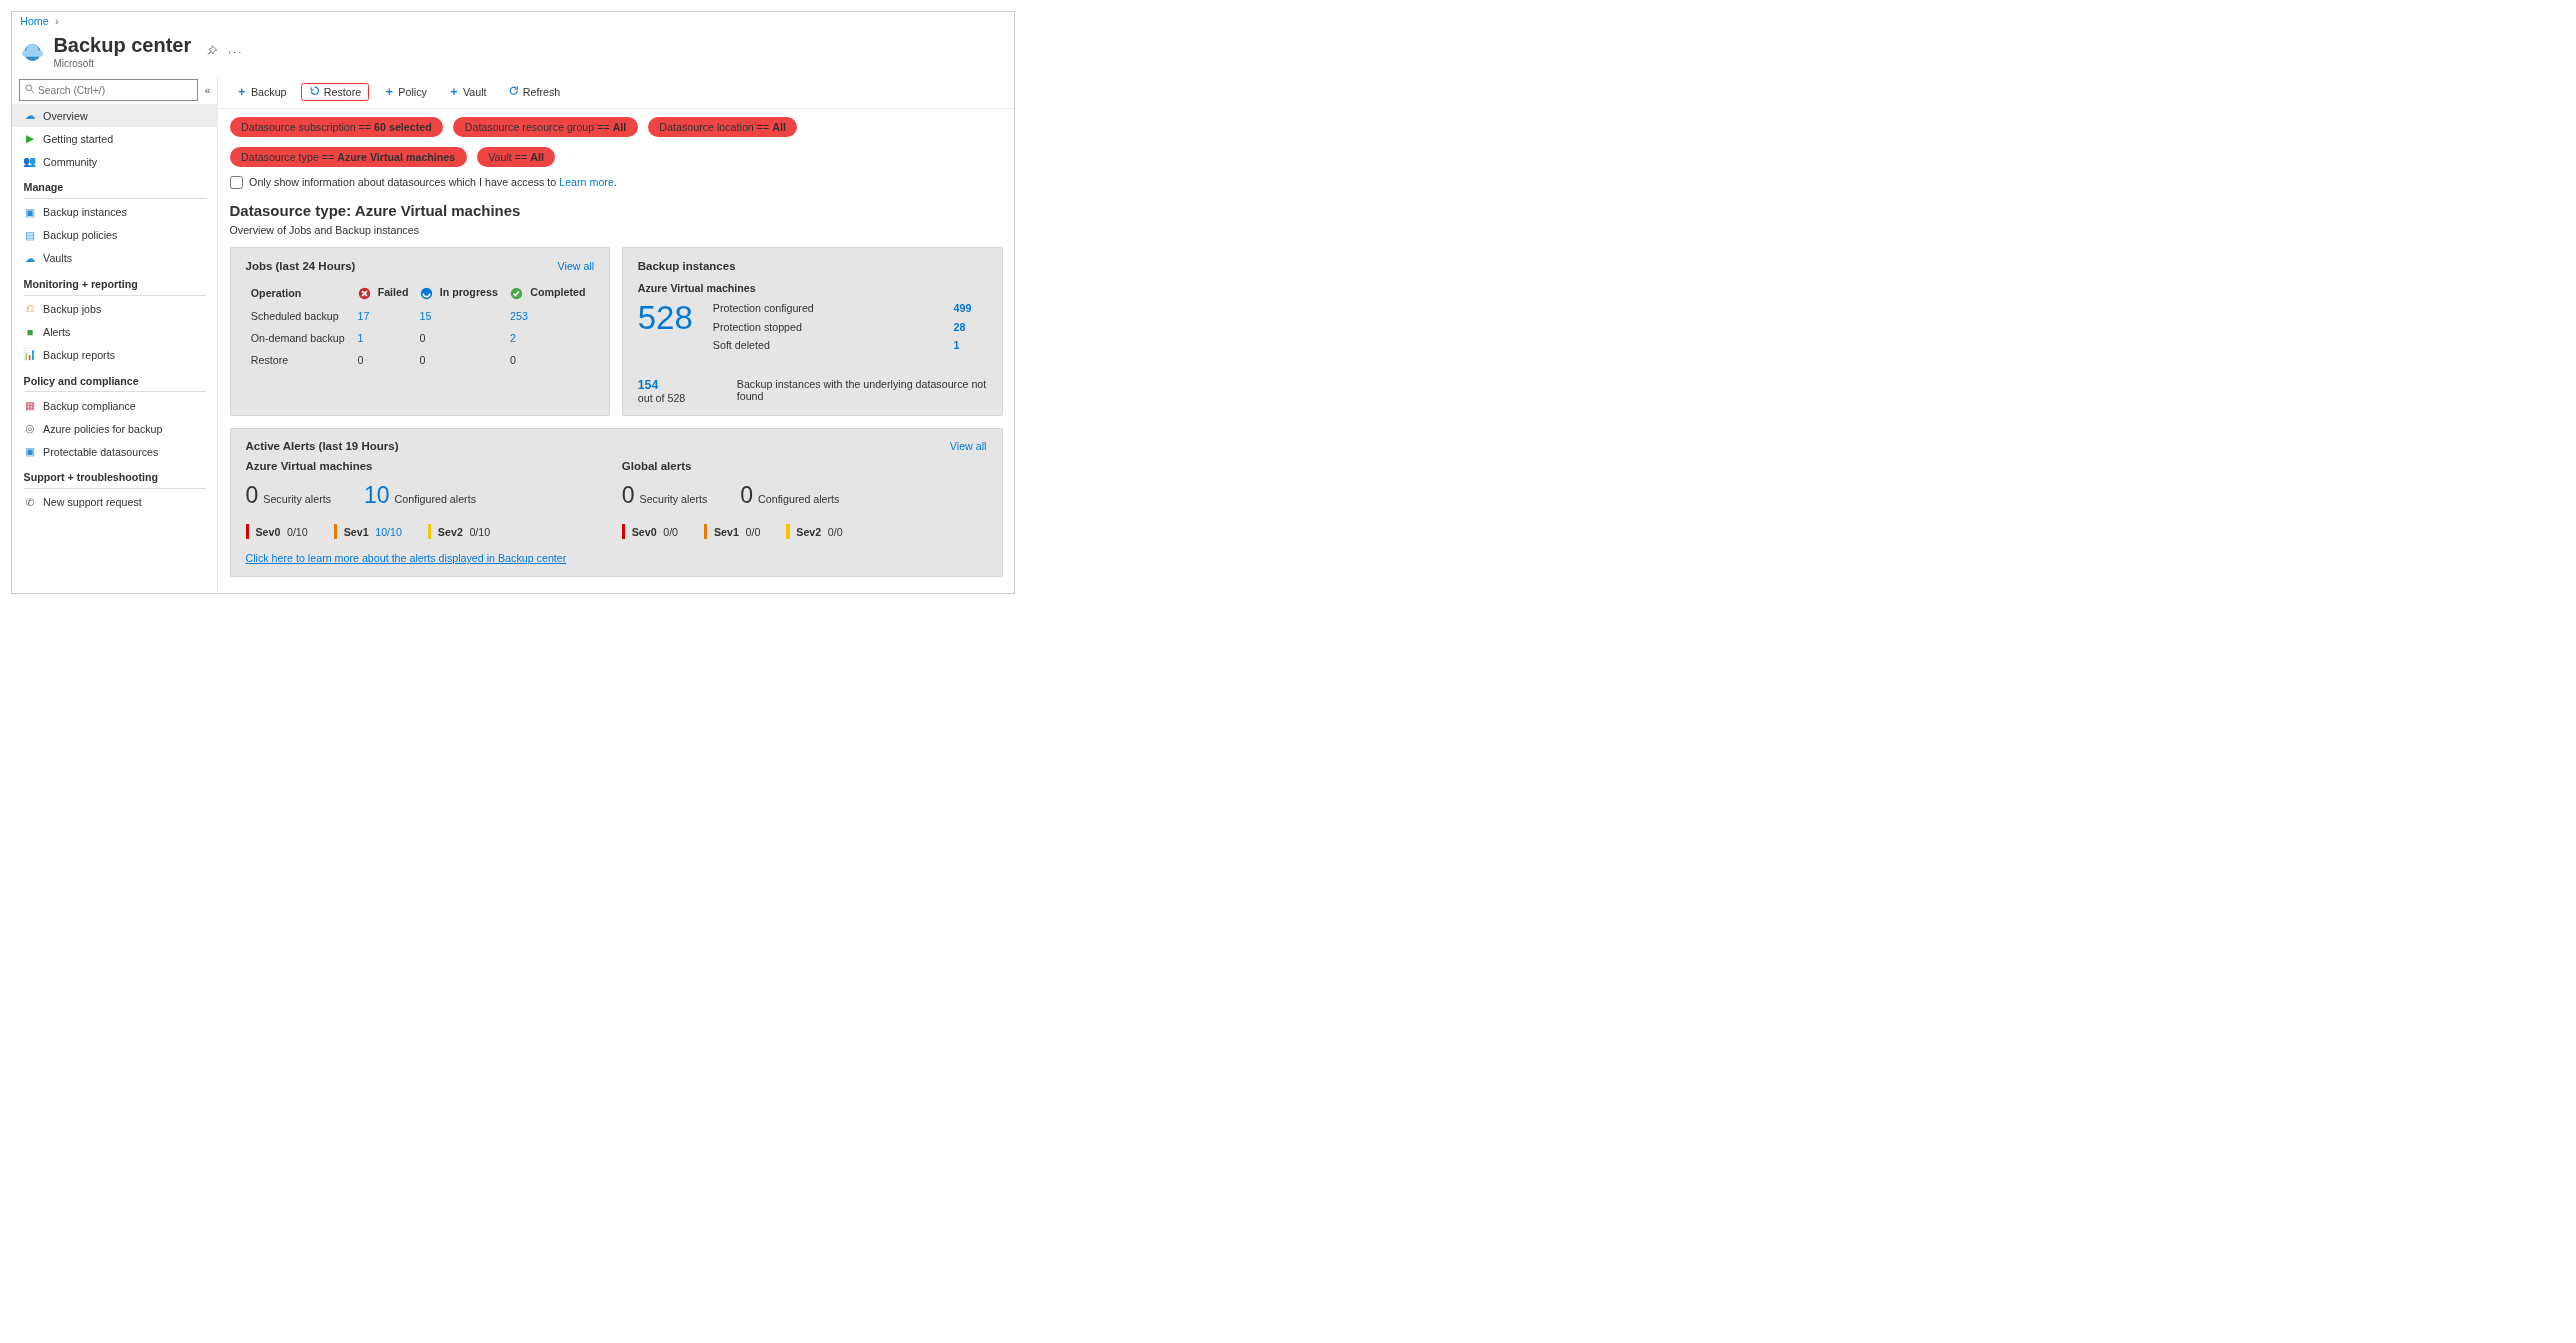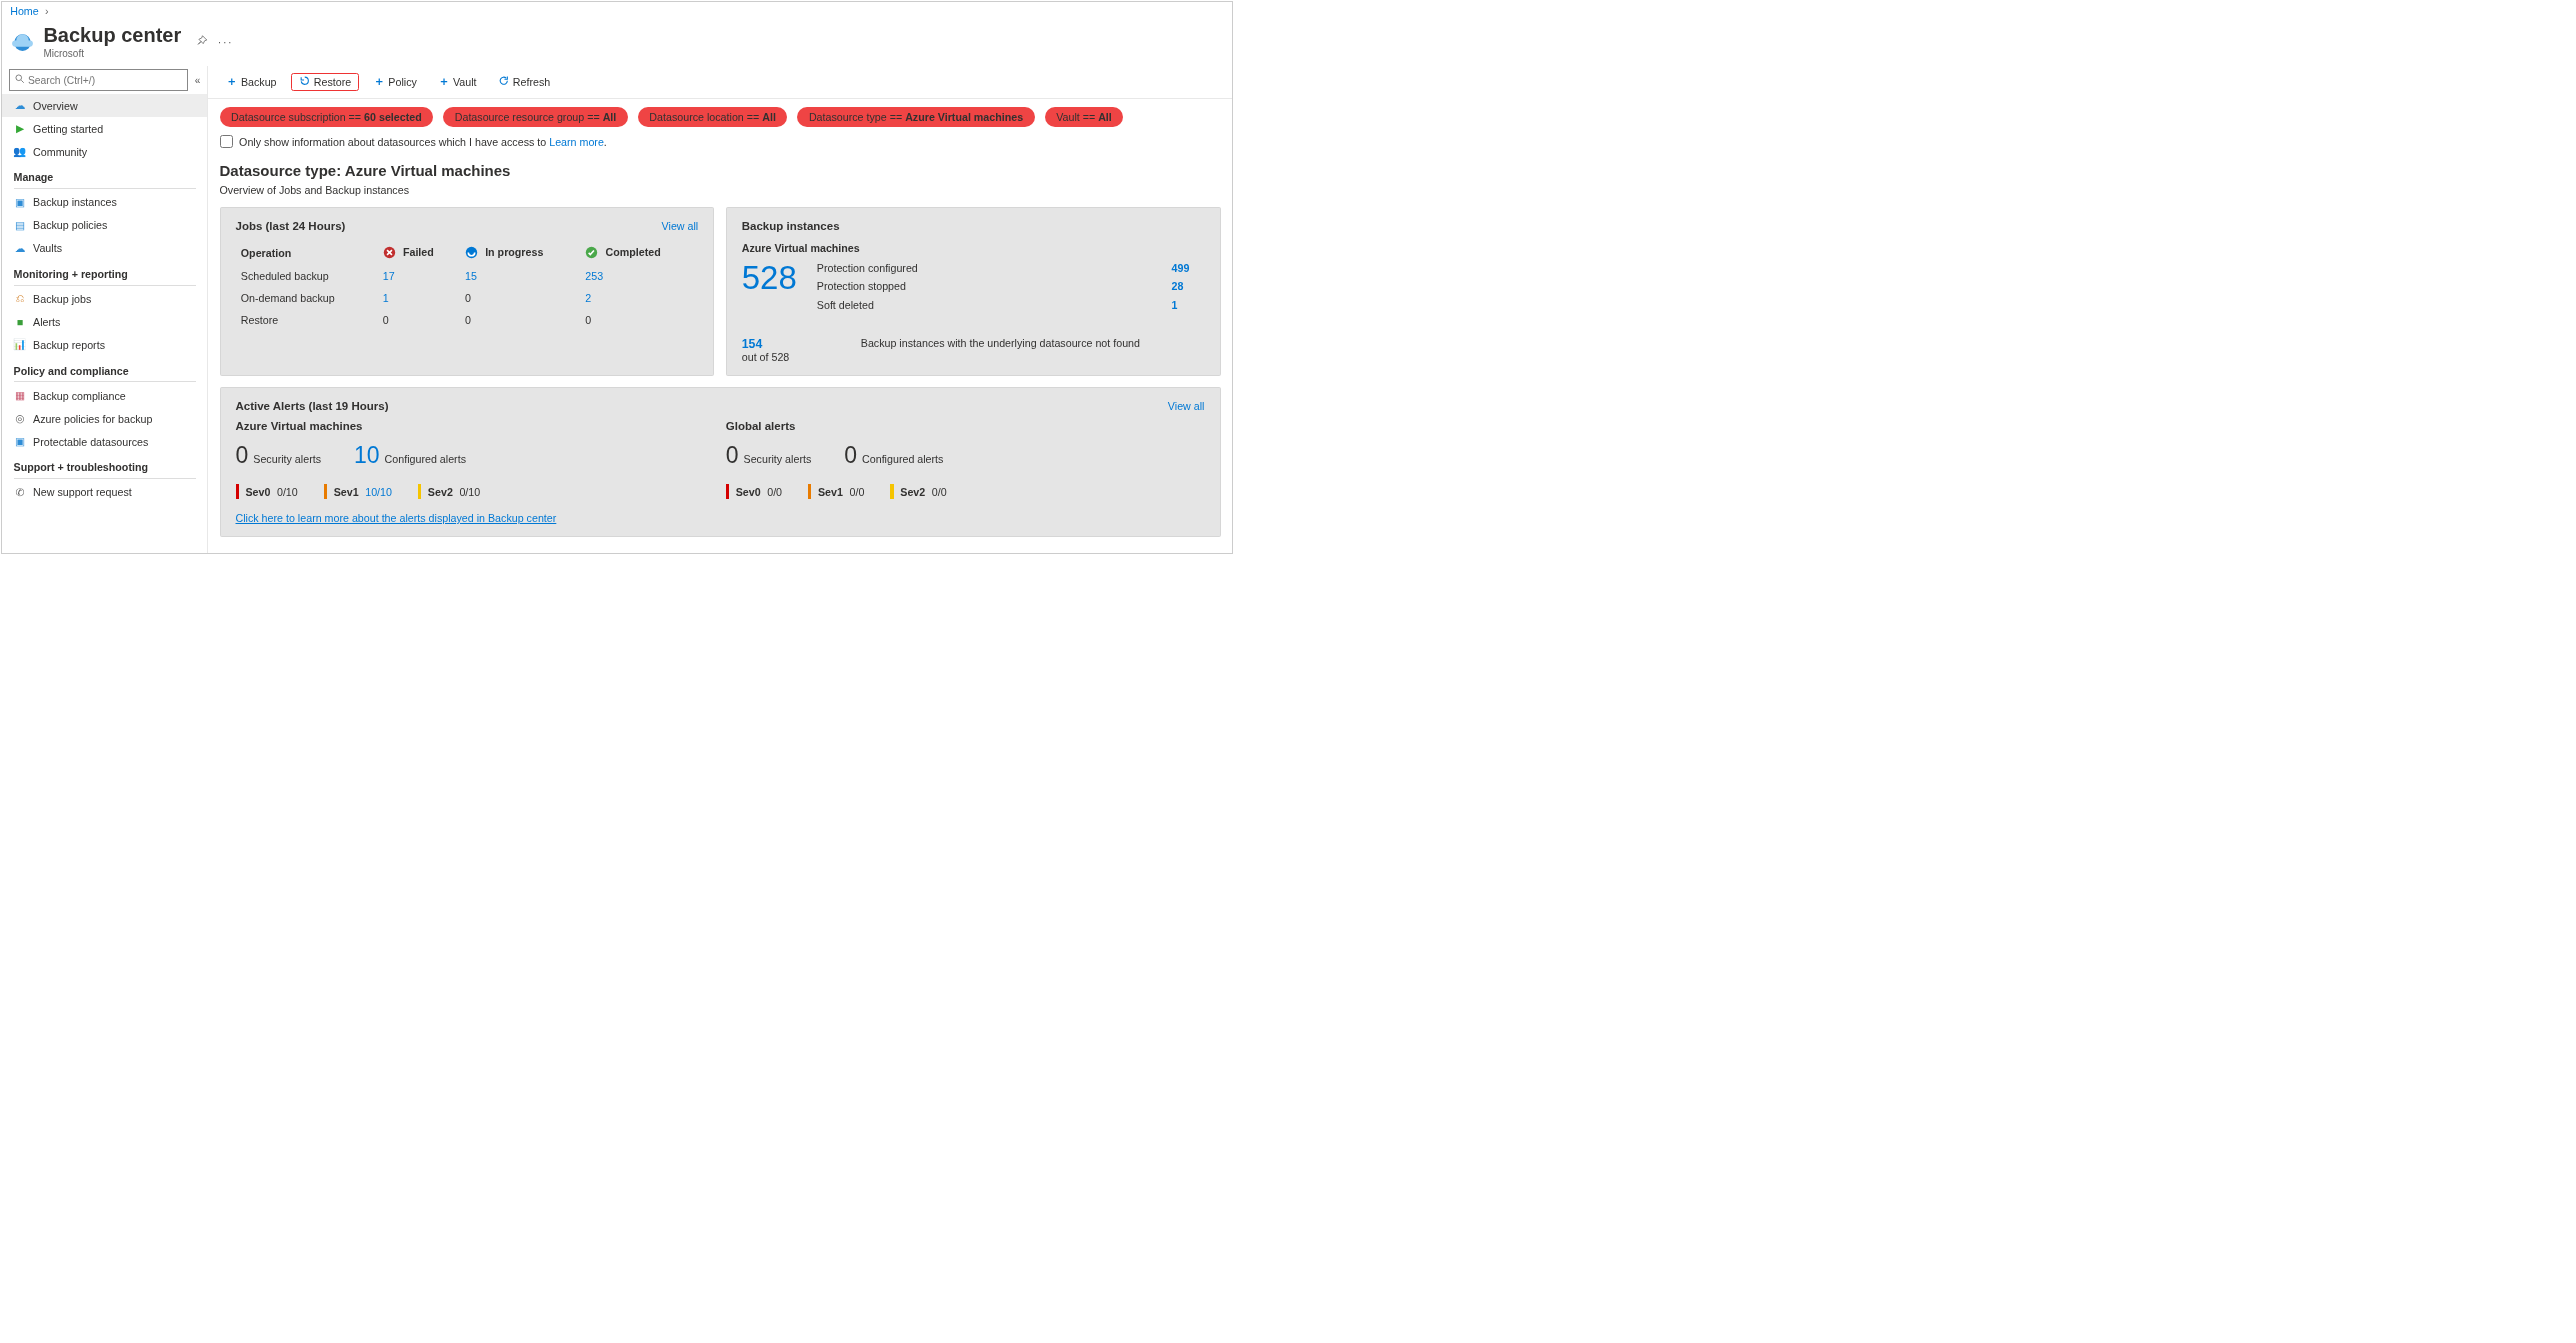--- a/index.html
+++ b/index.html
@@ -1,17 +1,17 @@
 <!DOCTYPE html>
 <html style="font-size:13px"><head>
 <meta charset="utf-8">
 <style>
 * { box-sizing: border-box; margin: 0; padding: 0; }
 body { font-family: "Segoe UI", Arial, sans-serif; font-size: 10.7px; color: #323130; background: #fff; }
-.outer { border: 0.8px solid #ccc; width: 1232px; margin: 1px; }
+.outer { border: 0.8px solid #ccc; width: 1004px; margin: 11px; }
 .breadcrumb { padding: 3.3px 8.2px; font-size: 10.7px; }
 .breadcrumb a { color: #0078d4; text-decoration: none; }
 .breadcrumb .chevron { color: #666; margin: 0 3.3px; }
 .header { display: flex; align-items: center; padding: 3.3px 8.2px 6.6px 8.2px; }
 .header-icon { width: 25px; height: 25px; margin-right: 8.2px; }
 .header-title { font-size: 20px; font-weight: 600; }
 .header-sub { font-size: 10px; color: #666; margin-top: 1.6px; }
 .header-actions { margin-left: 15px; color: #555; display:flex; align-items:center; gap:10px; }
 .body { display: flex; }
 .sidebar { width: 205px; flex-shrink: 0; padding: 0; }
@@ -47,21 +47,21 @@
 .status-icon { display:inline-block; width:13px; height:13px; border-radius:50%; vertical-align:middle; margin-right:4.1px; position:relative; }
 .status-icon svg { width:13px; height:13px; }
 .link { color:#0078d4; cursor:pointer; }
 .bignum { font-size:33px; color:#0078d4; font-weight:400; }
 .bi-grid { display:flex; gap:20px; }
 .bi-left { flex:0 0 auto; }
 .bi-right { flex:1; }
 .bi-row { display:flex; justify-content:space-between; padding:3.3px 0; }
 .bi-label { font-size:10.7px; }
 .bi-val { color:#0078d4; font-weight:600; font-size:10.7px; min-width:33px; }
-.bi-bottom { display:flex; gap:20px; padding-top:23px; align-items:flex-start; }
+.bi-bottom { display:flex; padding-top:23px; align-items:flex-start; }
 .alerts-wrap .row2 { display:flex; gap:11.5px; }
 .alerts-col { flex:1; }
 .alerts-sub { font-weight:600; font-size:11.5px; margin-bottom:10px; }
 .metric { display:inline-flex; align-items:baseline; gap:5px; margin-right:30px; }
 .metric .big { font-size:23px; }
 .metric .zero { color:#323130; }
 .metric .blue { color:#0078d4; }
 .sev-row { display:flex; gap:26px; padding-top:15px; }
 .sev { display:inline-flex; align-items:center; gap:6.6px; font-size:10.7px; }
 .sev .bar { width:3.3px; height:15px; display:inline-block; }

